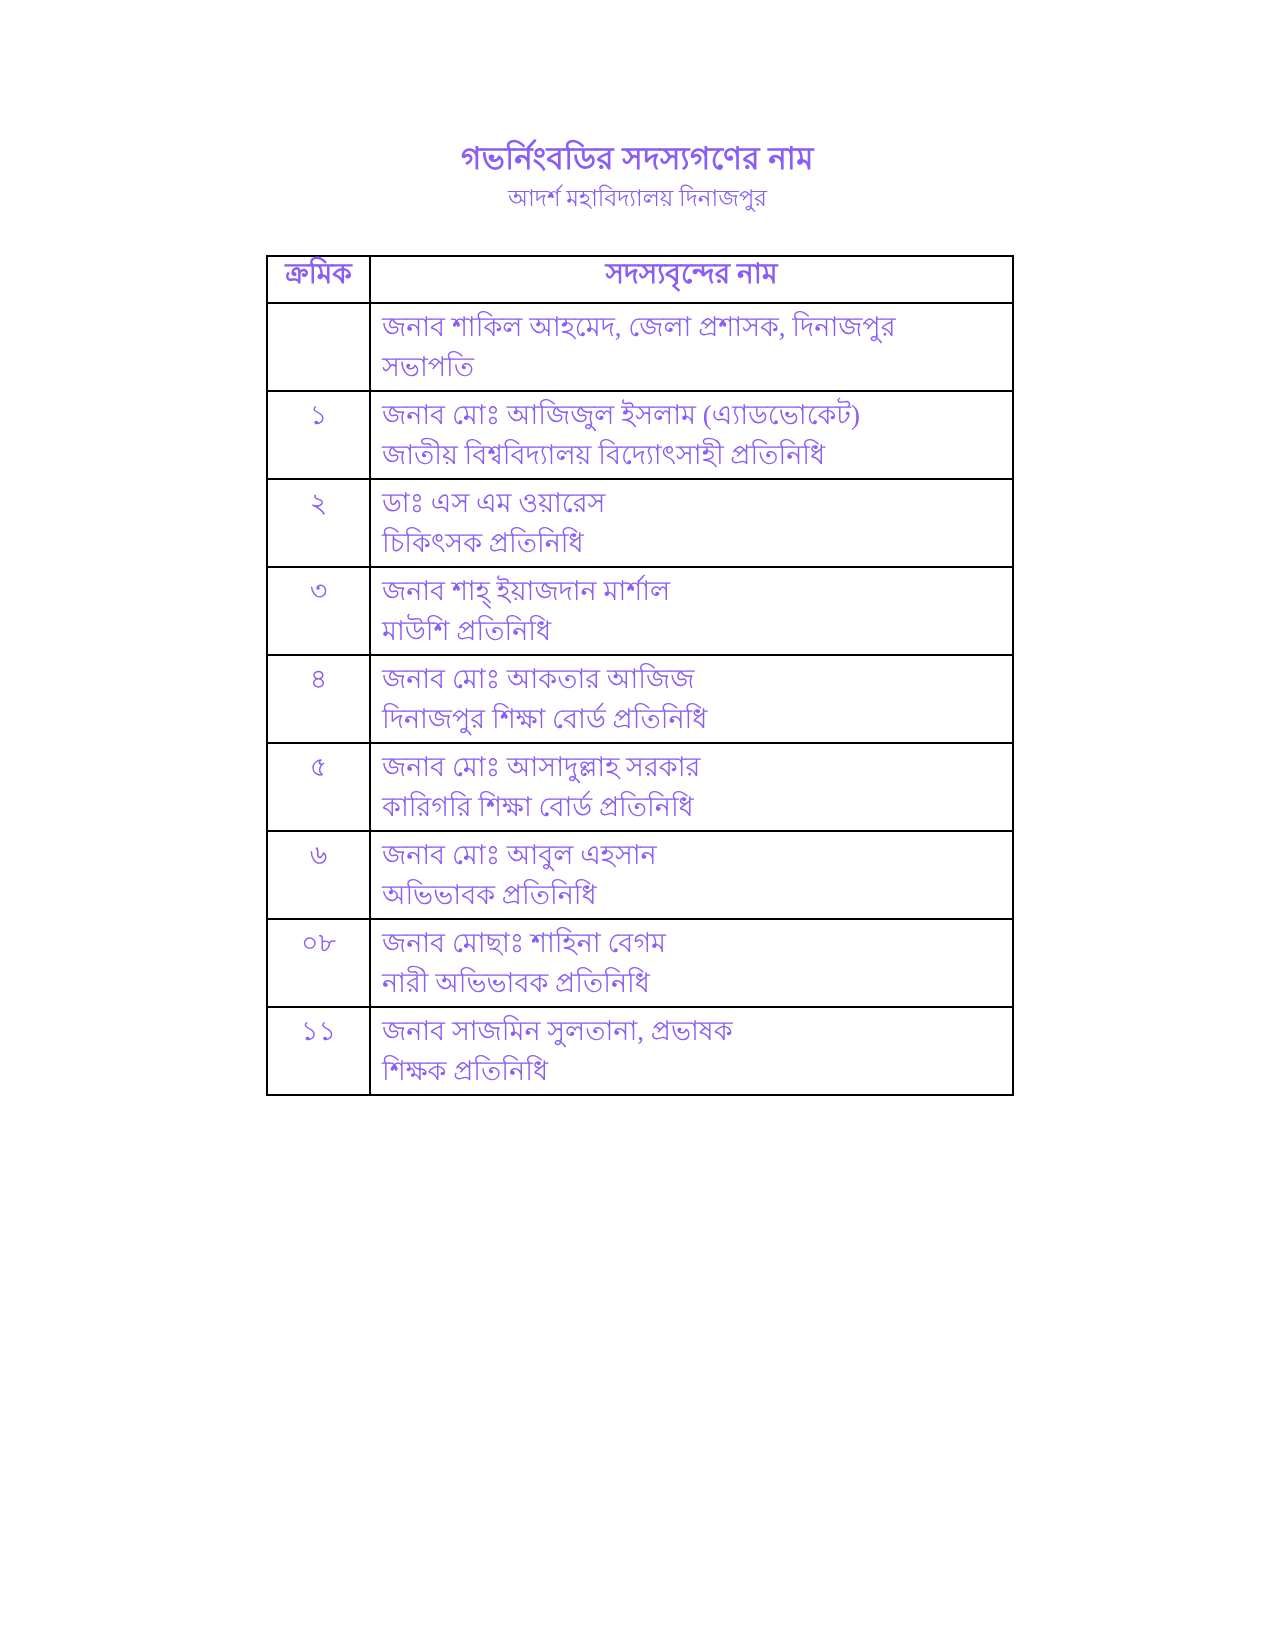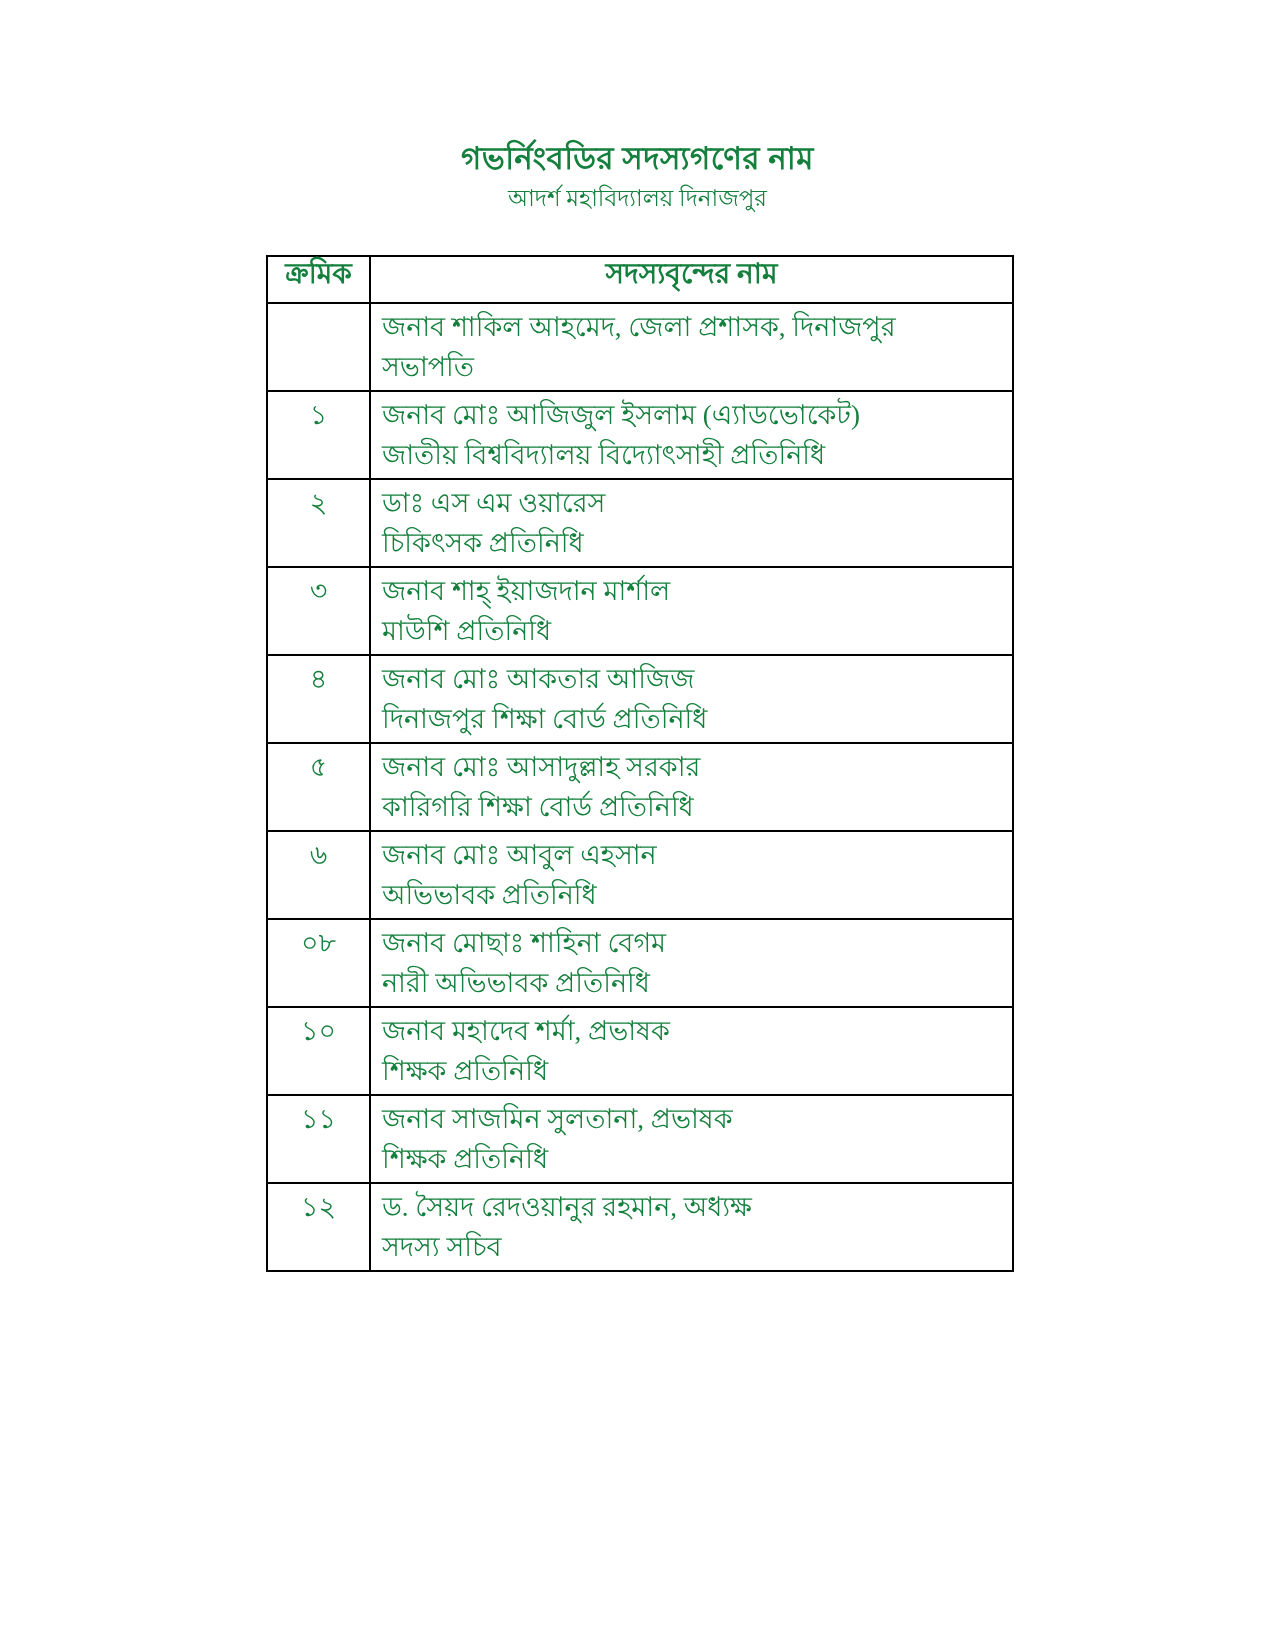--- a/index.html
+++ b/index.html
@@ -2,21 +2,21 @@
 <html><head>
 <meta charset="utf-8">
 <style>
   * { margin: 0; padding: 0; box-sizing: border-box; }
   html, body { background: #888; }
   .page {
     position: relative;
     width: 1275px;
     height: 1650px;
     background: #ffffff;
-    color: #15803d;
+    color: #8b5cf6;
     font-family: "Liberation Serif", "DejaVu Serif", serif;
     overflow: hidden;
     margin: 0 auto;
   }
   .doc-title {
     position: absolute;
     top: 138px;
     left: 0;
     width: 1275px;
     text-align: center;
@@ -154,39 +154,25 @@
 
   <tr>
     <td class="cell-serial">০৮</td>
     <td class="cell-name">
       <div class="name-line1">জনাব মোছাঃ শাহিনা বেগম</div>
       <div class="name-line2">নারী অভিভাবক প্রতিনিধি</div>
     </td>
   </tr>
 
 
-  <tr>
-    <td class="cell-serial">১০</td>
-    <td class="cell-name">
-      <div class="name-line1">জনাব মহাদেব শর্মা, প্রভাষক</div>
-      <div class="name-line2">শিক্ষক প্রতিনিধি</div>
-    </td>
-  </tr>
 
   <tr>
     <td class="cell-serial">১১</td>
     <td class="cell-name">
       <div class="name-line1">জনাব সাজমিন সুলতানা, প্রভাষক</div>
       <div class="name-line2">শিক্ষক প্রতিনিধি</div>
     </td>
   </tr>
 
-  <tr>
-    <td class="cell-serial">১২</td>
-    <td class="cell-name">
-      <div class="name-line1">ড. সৈয়দ রেদওয়ানুর রহমান, অধ্যক্ষ</div>
-      <div class="name-line2">সদস্য সচিব</div>
-    </td>
-  </tr>
 </tbody>
   </table>
 
 </div>
 
 </body></html>

